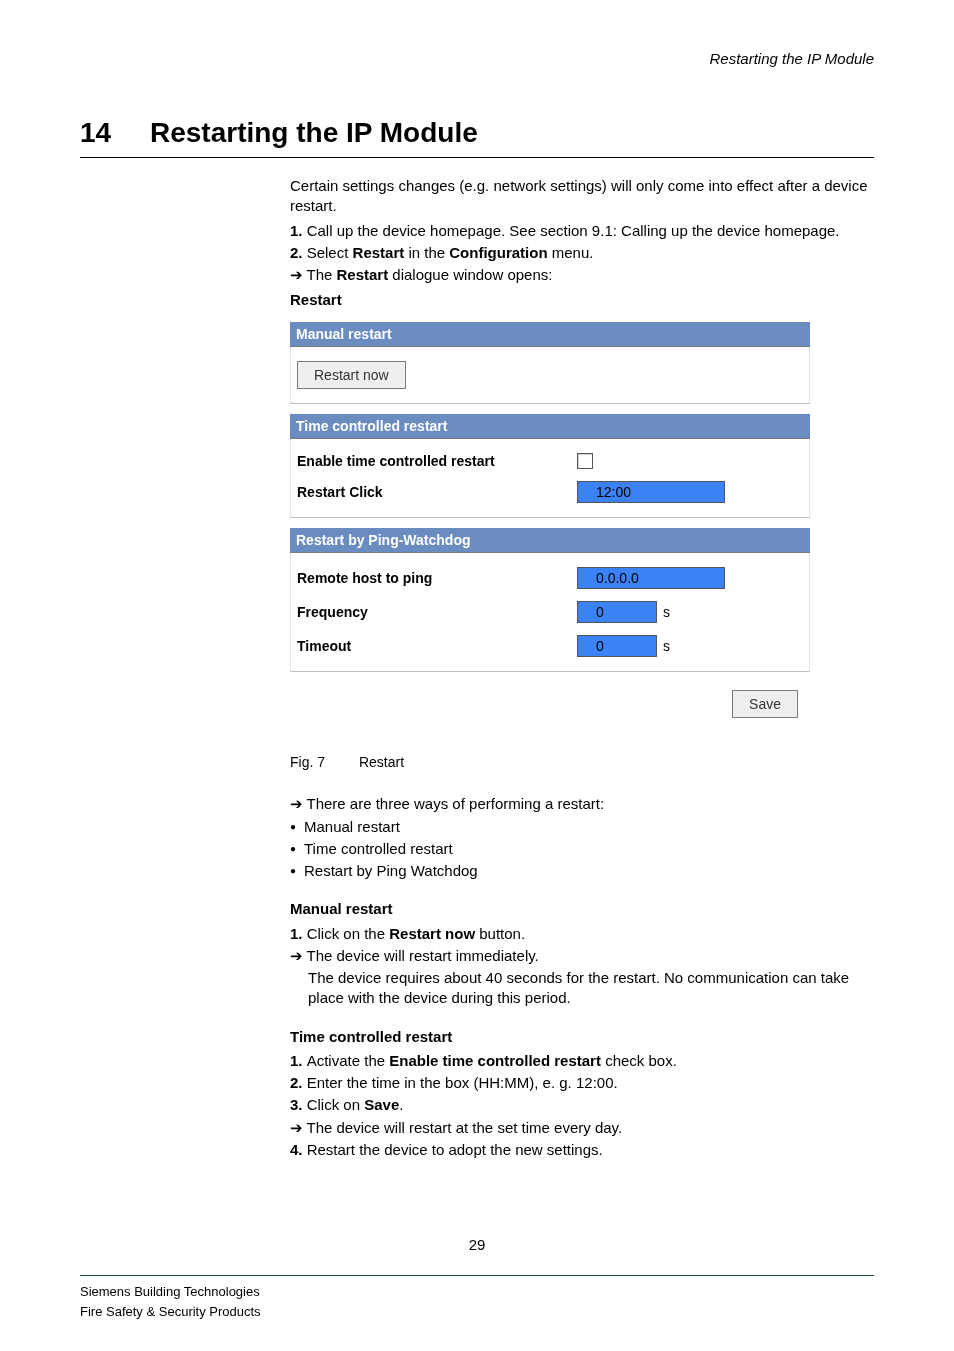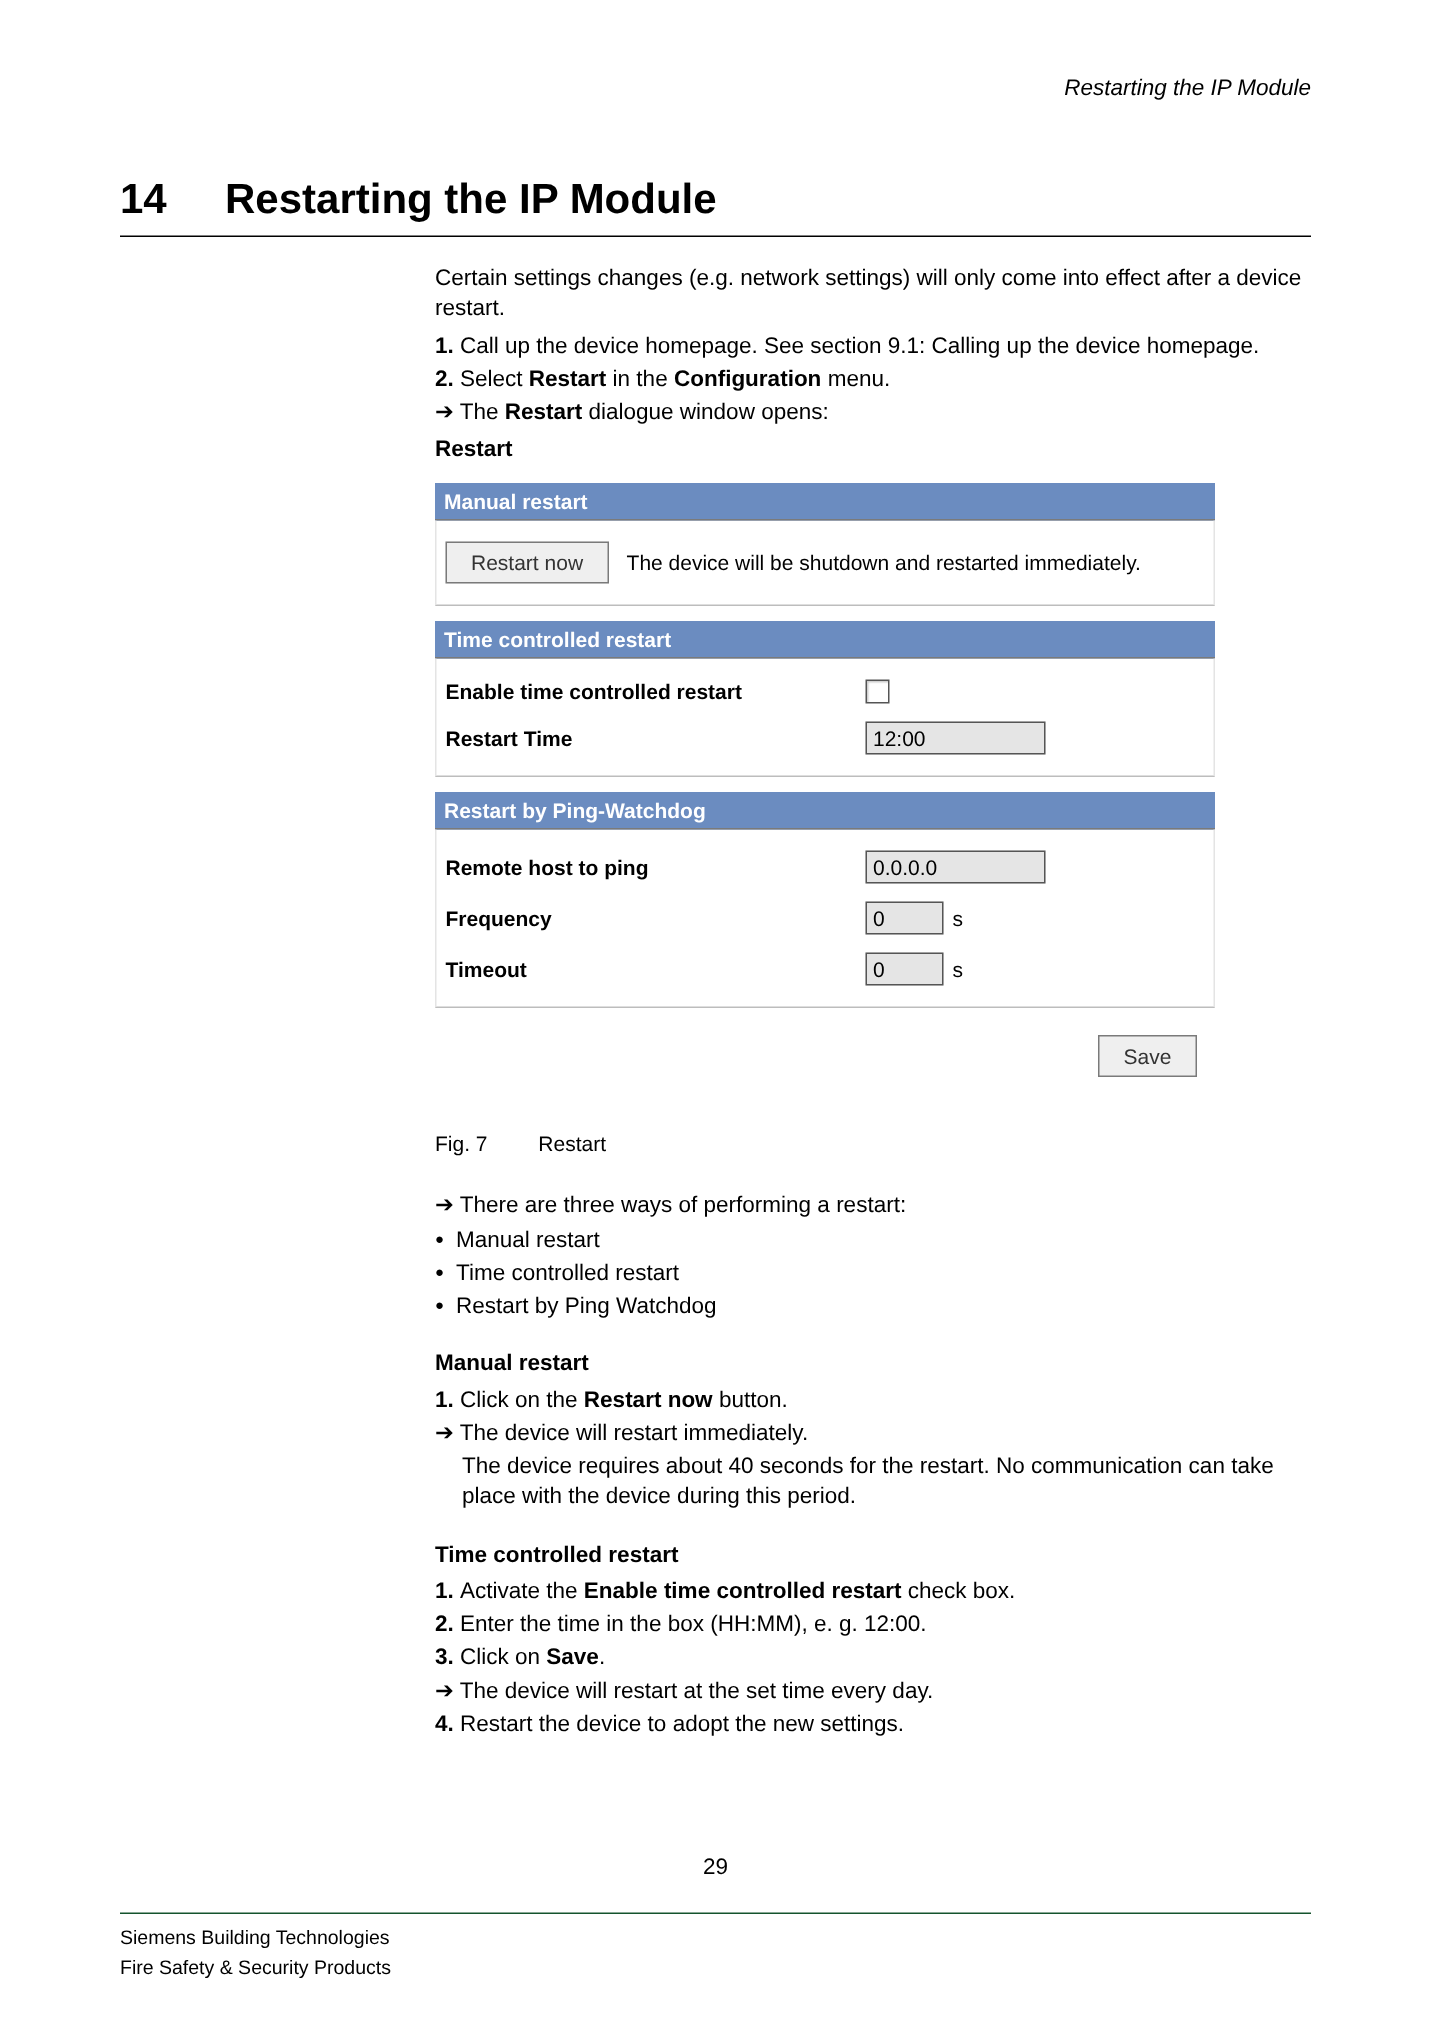--- a/index.html
+++ b/index.html
@@ -133,24 +133,24 @@
   .checkbox {
     width: 14px;
     height: 14px;
     border: 1px solid #555;
     display: inline-block;
     background: #fff;
     box-shadow: inset 1px 1px 1px rgba(0,0,0,0.2);
   }
   .text-input {
     border: 1px solid #555;
-    padding: 2px 4px;
+    padding: 2px 18px;
     font-size: 14px;
     width: 110px;
-    background: #e5e5e5;
+    background: #3b82f6;
     font-family: Arial, sans-serif;
   }
   .text-input.narrow { width: 42px; }
   .unit { margin-left: 6px; font-size: 14px; }
   .save-row {
     width: 520px;
     text-align: right;
     margin-top: 18px;
   }
   .figcap {
@@ -205,32 +205,31 @@
 
     <div class="dialog">
       <div class="dialog-title">Restart</div>
 
       <div class="dialog-box">
 
         <div class="section-header">Manual restart</div>
         <div class="panel">
           <div class="row">
             <span class="btn">Restart now</span>
-            <span class="desc-text">The device will be shutdown and restarted immediately.</span>
           </div>
         </div>
 
         <div class="section-header">Time controlled restart</div>
         <div class="panel">
           <div class="row">
             <div class="row-label">Enable time controlled restart</div>
             <span class="checkbox"></span>
           </div>
           <div class="row">
-            <div class="row-label">Restart Time</div>
+            <div class="row-label">Restart Click</div>
             <input class="text-input" value="12:00" style="">
           </div>
         </div>
 
         <div class="section-header">Restart by Ping-Watchdog</div>
         <div class="panel">
           <div class="row">
             <div class="row-label">Remote host to ping</div>
             <input class="text-input" value="0.0.0.0" style="">
           </div>

